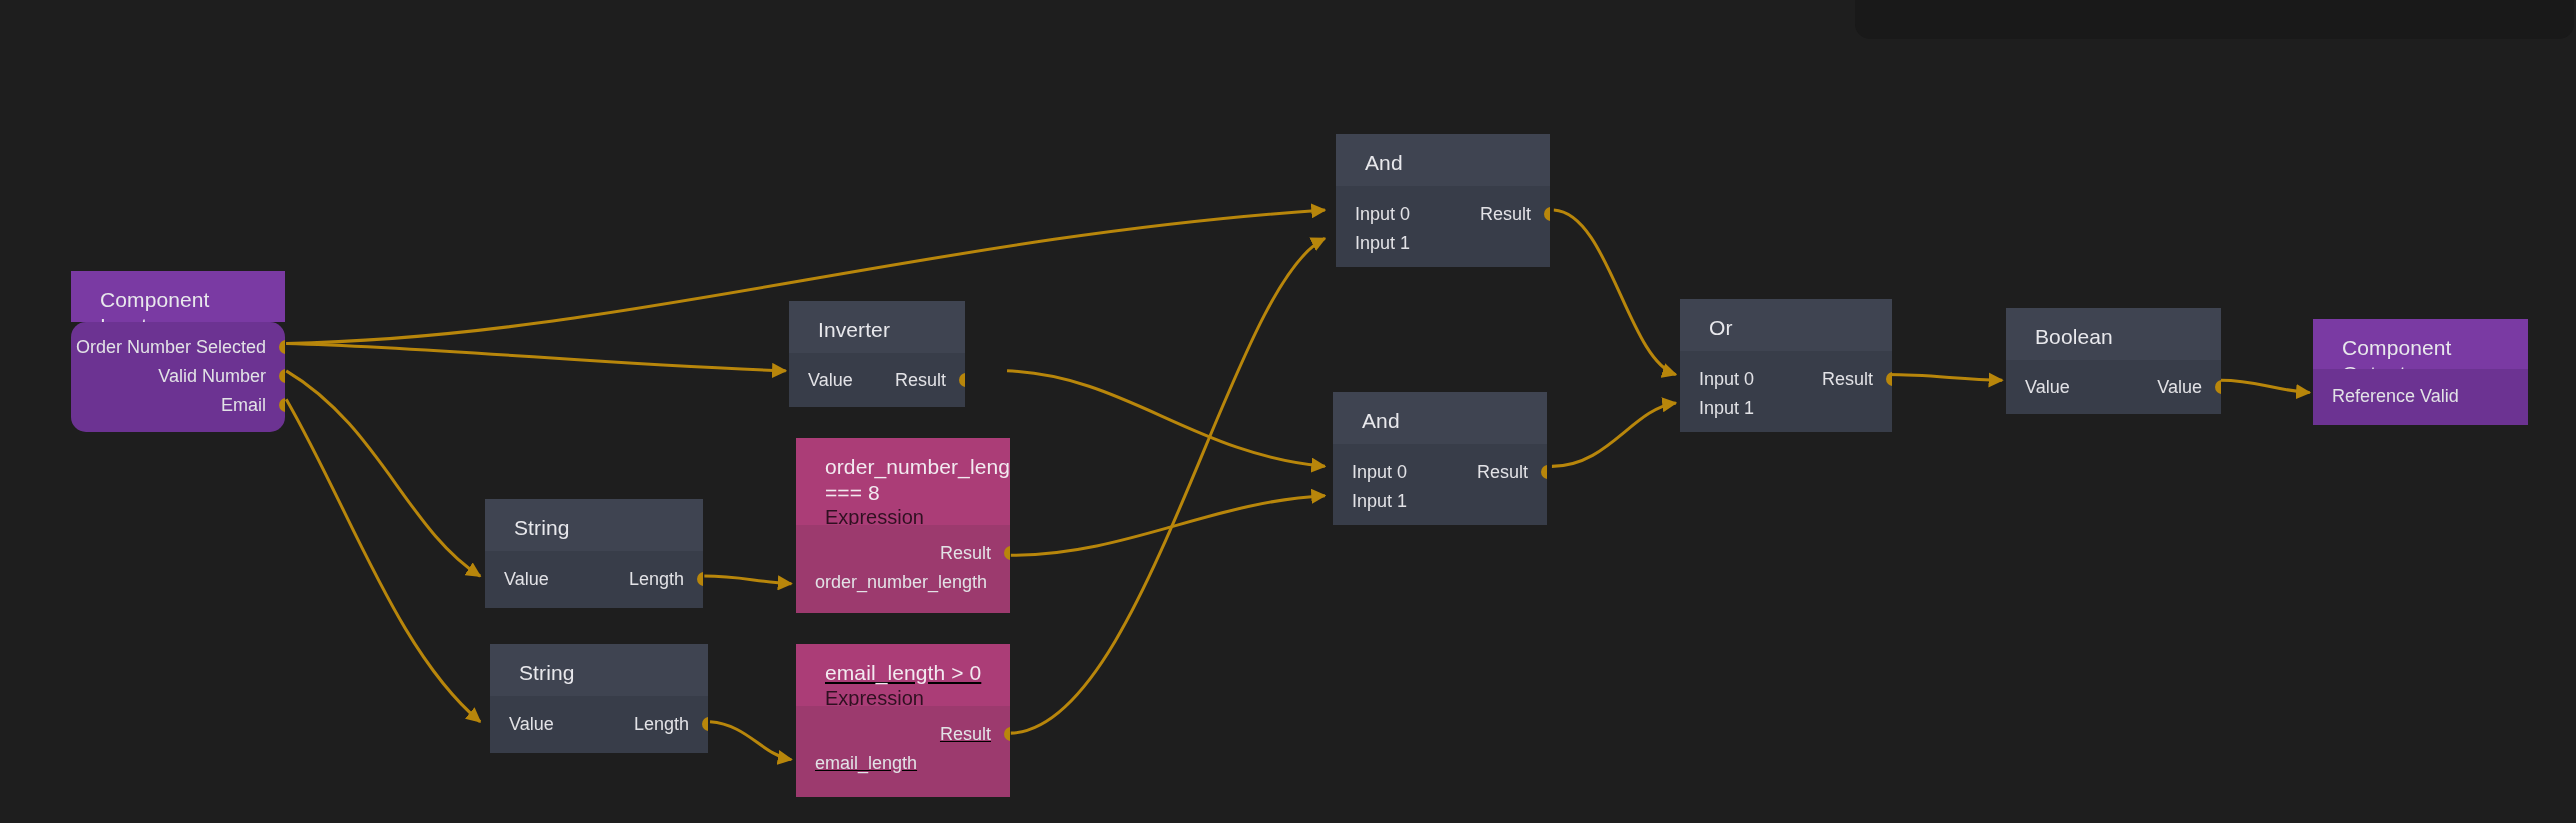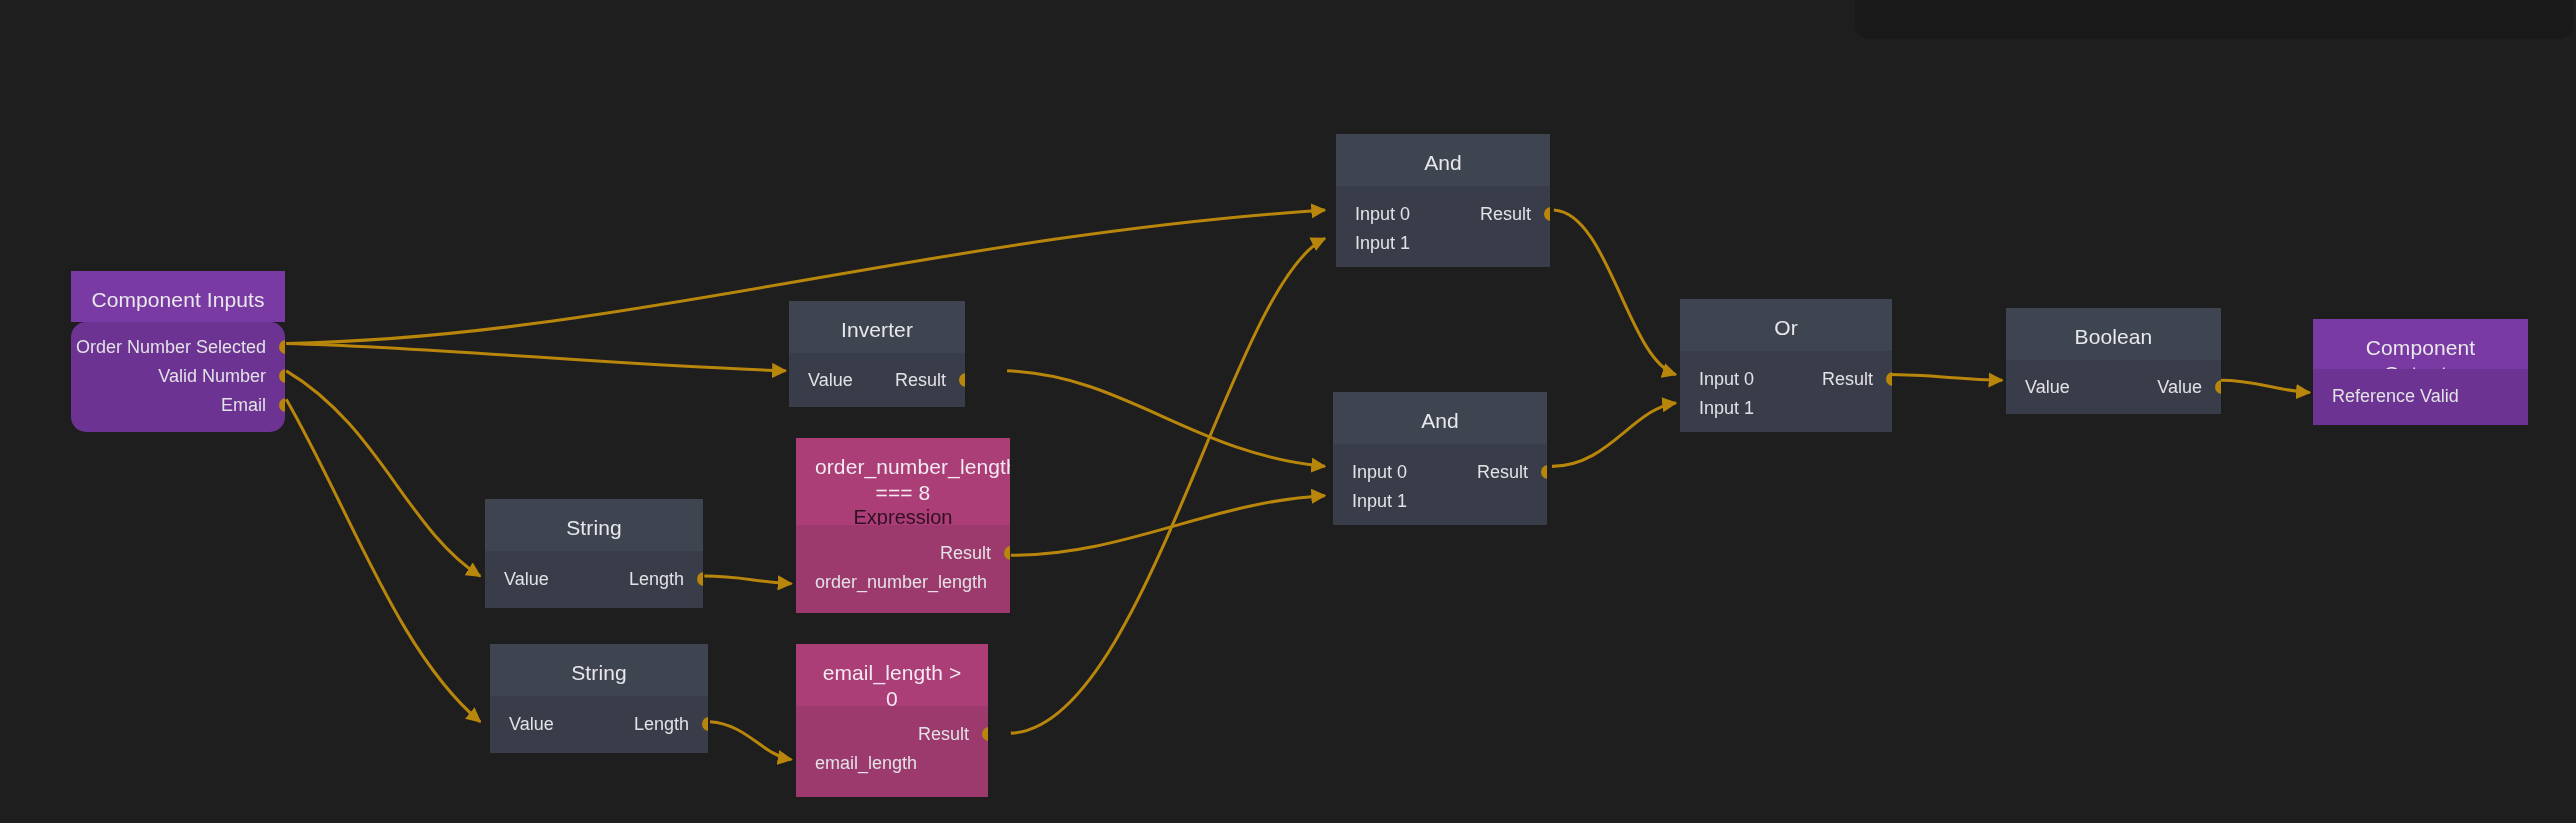--- a/index.html
+++ b/index.html
@@ -35,22 +35,21 @@
     stroke: #b8860b;
     stroke-width: 3.2;
   }
   .edge-arrow { fill: #b8860b; }
 
   .node {
     position: absolute;
     overflow: hidden;
   }
   .node-header {
-    padding: 16px 19px 0 19px;
-    text-align: center;
+    padding: 16px 19px 0 29px;
   }
   .node-title {
     color: #e8e8ec;
     font-size: 21px;
     line-height: 25.6px;
     font-weight: 400;
     letter-spacing: 0.1px;
   }
   .node-subtitle {
     color: #000000;
@@ -213,21 +212,21 @@
         <span class="port-label">Result</span>
         <span class="port-dot right"></span>
       </div>
       <div class="port-row in">
 
         <span class="port-label">order_number_length</span>
       </div>
     </div>
   </div>
 
-  <div class="node pink" style="left:796px; top:644px; width:192px;">
+  <div class="node pink" style="left:796px; top:644px; width:214px;text-decoration:underline;">
     <div class="node-header" style="height:62px;">
       <div class="node-title">email_length &gt; 0</div>
       <div class="node-subtitle">Expression</div>
     </div>
     <div class="node-body" style="height:91px; padding-top:13.2px;">
       <div class="port-row out">
         <span class="port-label">Result</span>
         <span class="port-dot right"></span>
       </div>
       <div class="port-row in">

